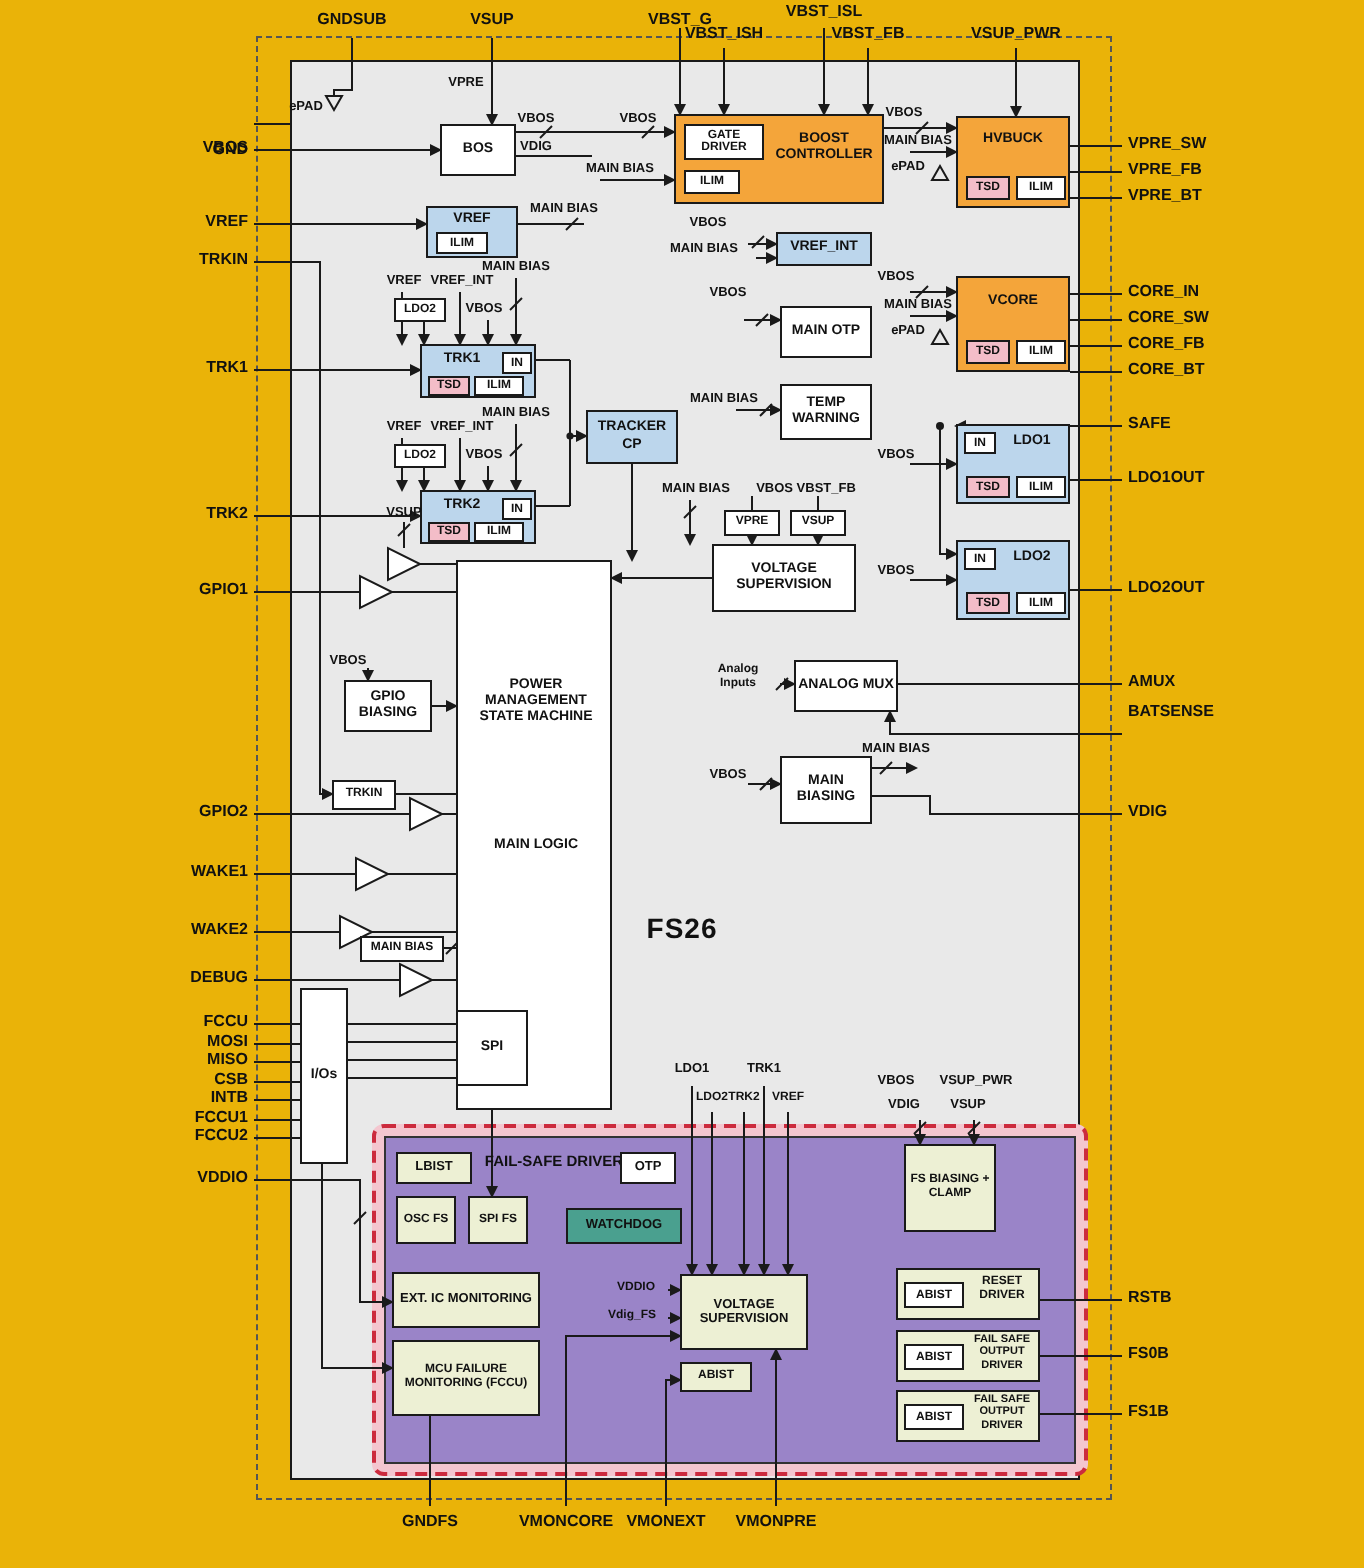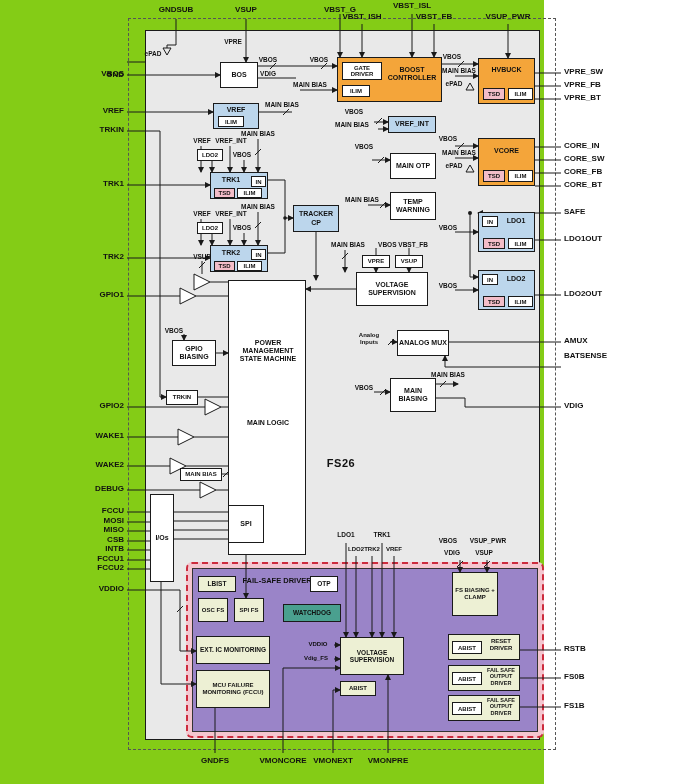--- a/index.html
+++ b/index.html
@@ -1,38 +1,38 @@
 <!DOCTYPE html>
 <html><head>
 <meta charset="utf-8">
 <style>
   *{margin:0;padding:0;box-sizing:border-box}
   html,body{width:682px;height:784px;background:#fff;font-family:"Liberation Sans",sans-serif;color:#111;overflow:hidden}
-  .canvas{position:absolute;left:0;top:0;width:544px;height:784px;background:#84cc16}
+  .canvas{position:absolute;left:0;top:0;width:682px;height:784px;background:#eab308}
   .outer{position:absolute;left:128px;top:18px;width:428px;height:732px;border:1.5px dashed #555}
   .chip{position:absolute;left:145px;top:30px;width:395px;height:710px;background:#e9e9e9;border:1.5px solid #1a1a1a}
   .fs-outer{position:absolute;left:186px;top:562px;width:358px;height:176px;border:2px dashed #cc2b3d;background:#f4c6cf;border-radius:6px}
   .fs-purple{position:absolute;left:192px;top:568px;width:346px;height:164px;background:#9a84c8;border:1px solid #333}
   svg.wires{position:absolute;left:0;top:0;width:682px;height:784px;pointer-events:none}
   .blk{position:absolute;border:1px solid #1a1a1a;background:#fff;display:flex;align-items:center;justify-content:center;text-align:center;font-size:7px;font-weight:bold;line-height:1.15;padding:1px}
   .parent{display:block;padding:0}
   .inner{position:absolute;border:1px solid #1a1a1a;background:#fff;display:flex;align-items:center;justify-content:center;font-size:6px;font-weight:bold;text-align:center;line-height:1}
   .bt{position:absolute;font-weight:bold;text-align:center;line-height:1.15}
   .blue{background:#bcd6ec}
   .orange{background:#f4a53a}
   .yg{background:#edf0d4}
   .pink{background:#f3bdc8}
   .teal{background:#4aa08f}
   .lbl{position:absolute;font-size:6.5px;font-weight:bold;text-align:center;line-height:1.1;white-space:nowrap}
   .wrap{white-space:normal}
   .pin{position:absolute;font-size:8px;font-weight:bold;line-height:1}
   .pin-l{left:66px;width:58px;text-align:right}
   .pin-r{left:564px;width:60px;text-align:left}
   .pin-c{text-align:center}
-  .fs26{font-size:11px;letter-spacing:.5px}
+  .fs26{font-size:14px;letter-spacing:.5px}
   .fslogic{font-size:7.5px;white-space:normal}
 </style>
 </head>
 <body>
 
 <div class="canvas">
 
   <div class="outer"></div>
   <div class="chip"></div>
   <div class="fs-outer"></div>

